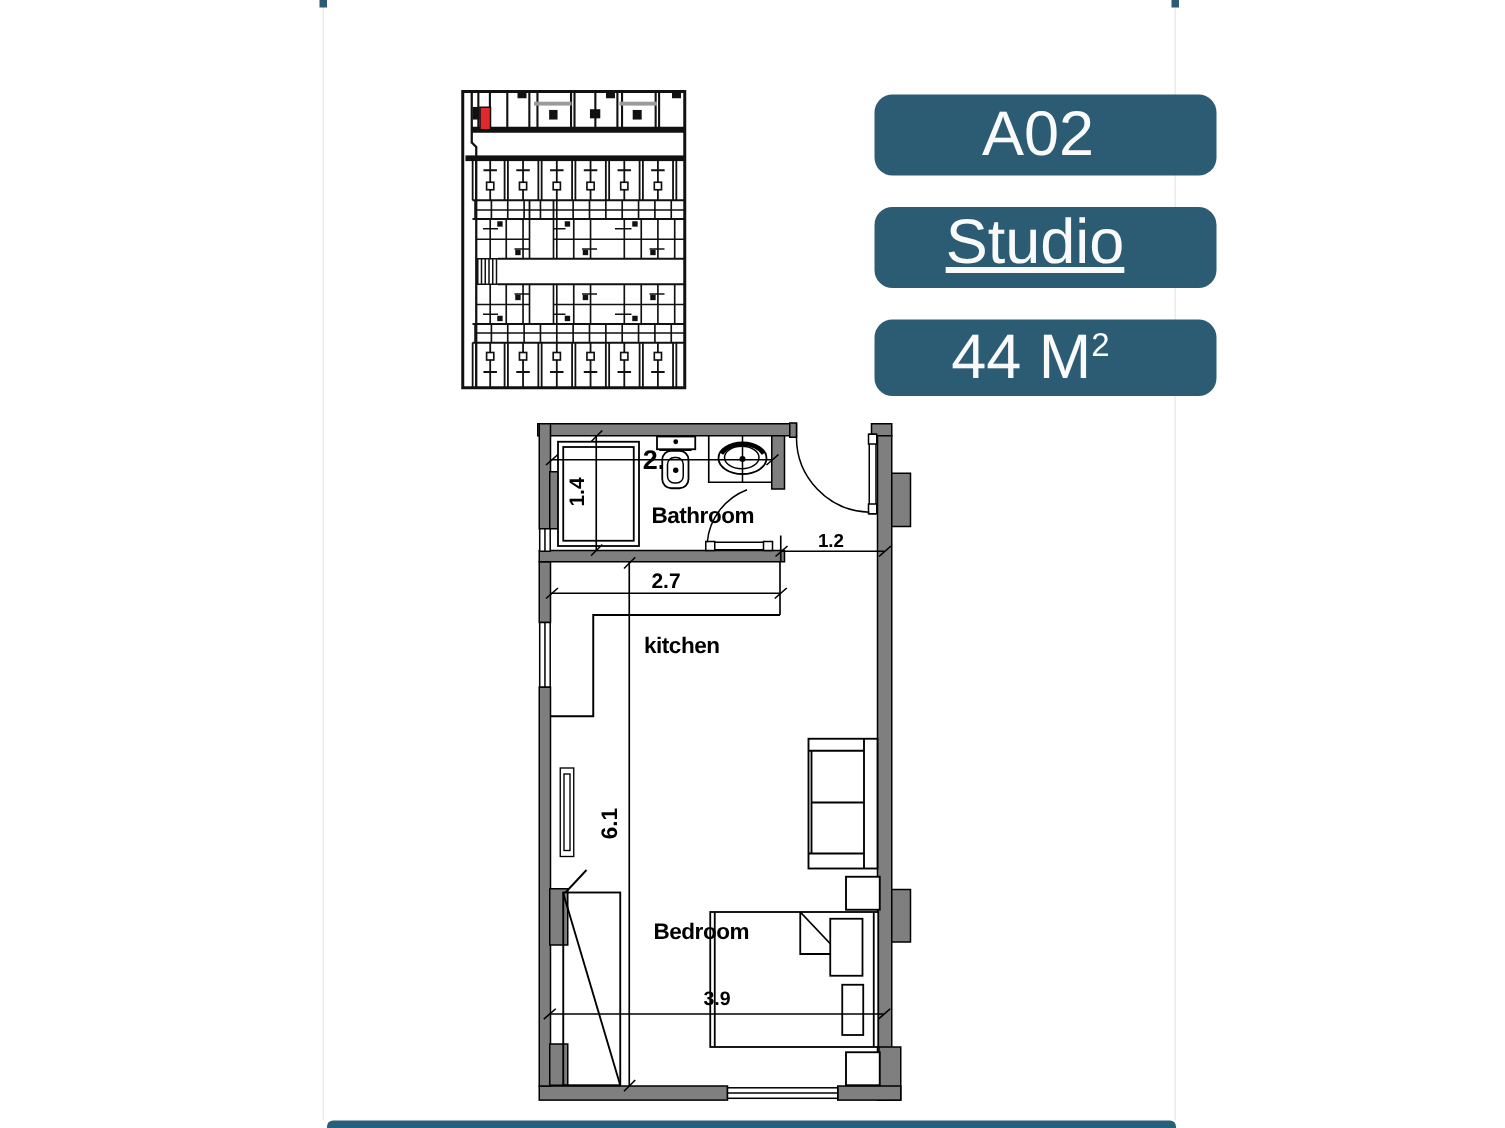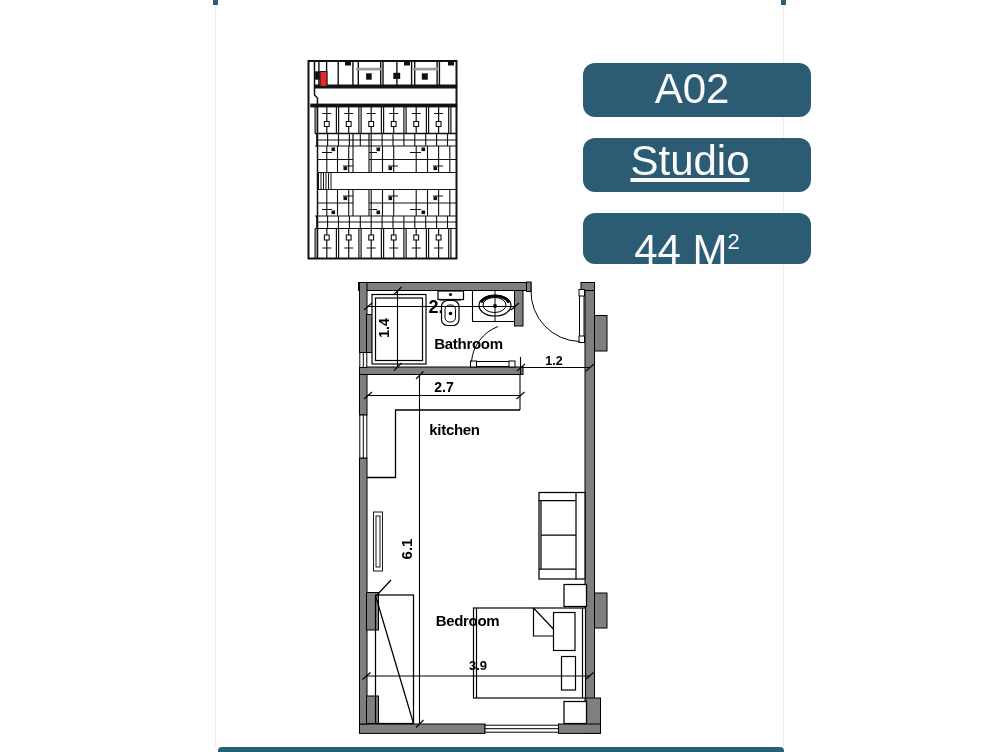--- a/index.html
+++ b/index.html
@@ -24,21 +24,21 @@
 
 <div class="badge" style="top:62.5px;height:54px;">
     <span style="position:relative;left:-5px;top:-1px;">A02</span>
   </div>
 
 <div class="badge" style="top:138px;height:54px;">
     <span style="position:relative;left:-7px;top:-4px;text-decoration:underline;">Studio</span>
   </div>
 
 <div class="badge" style="top:212.5px;height:51px;">
-    <span style="position:relative;left:-10px;top:12px;">44&nbsp;M<span style="font-size:22px;vertical-align:15px;">2</span></span>
+    <span style="position:relative;left:-10px;top:0;">44&nbsp;M<span style="font-size:22px;vertical-align:15px;">2</span></span>
   </div>
 <svg class="abs" style="left:0;top:0" width="1003" height="752" viewBox="0 0 1003 752">
 <g stroke="#111" fill="none" stroke-width="1.4">
 
 <rect x="308.5" y="61" width="148" height="197.5" stroke-width="2"></rect>
 
 <path d="M314.5 61 V95 L317.5 98 V258.5" stroke-width="1.5"></path>
 
 <path d="M318.9 61 V86 M326.6 61 V86 M338.2 61 V86 M352.9 61 V86 M358.3 61 V86 M380.7 61 V86 M383 61 V86 M396.9 61 V86 M411.6 61 V86 M414.7 61 V86 M437.1 61 V86 M439.4 61 V86 " stroke-width="1.4"></path>
 

